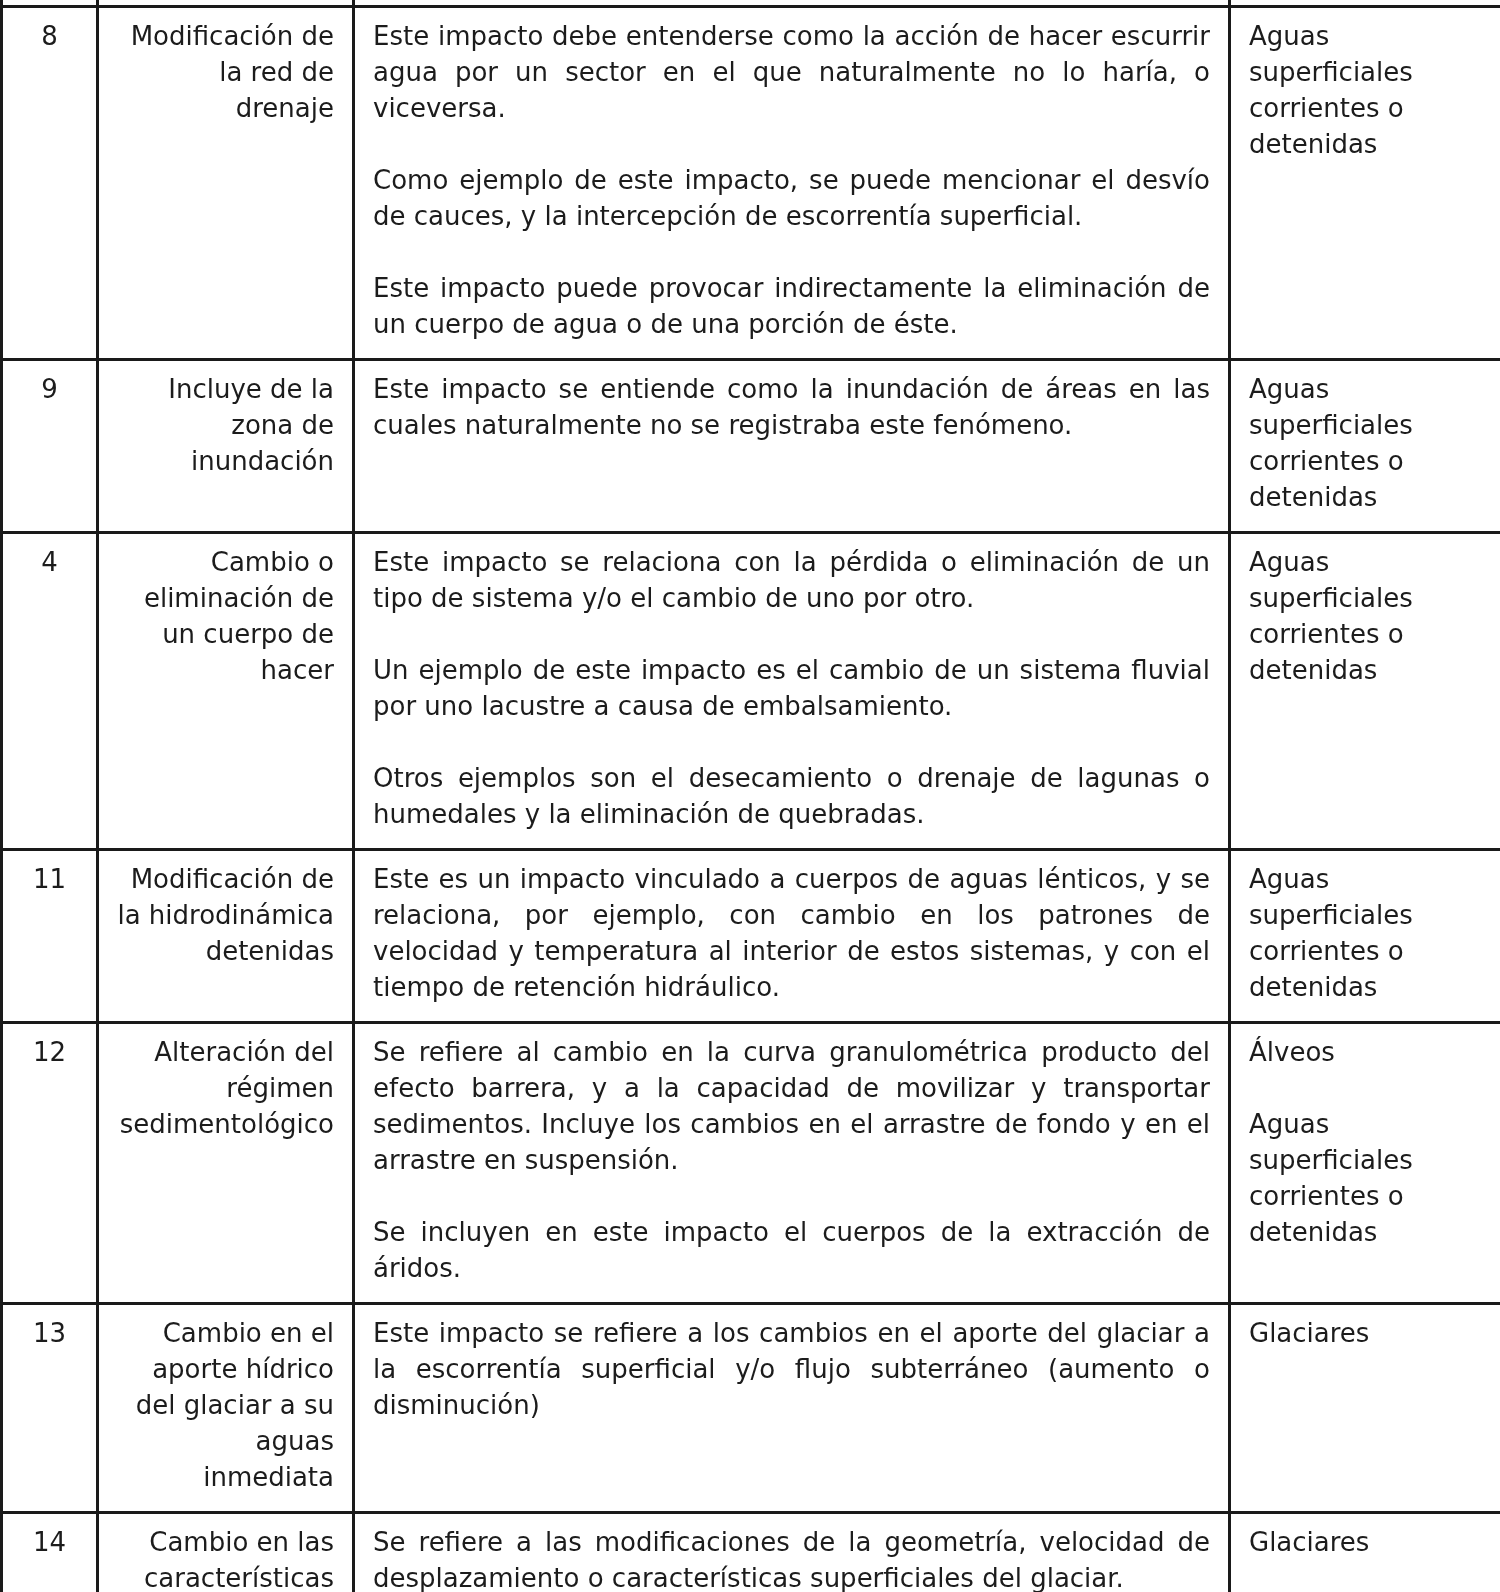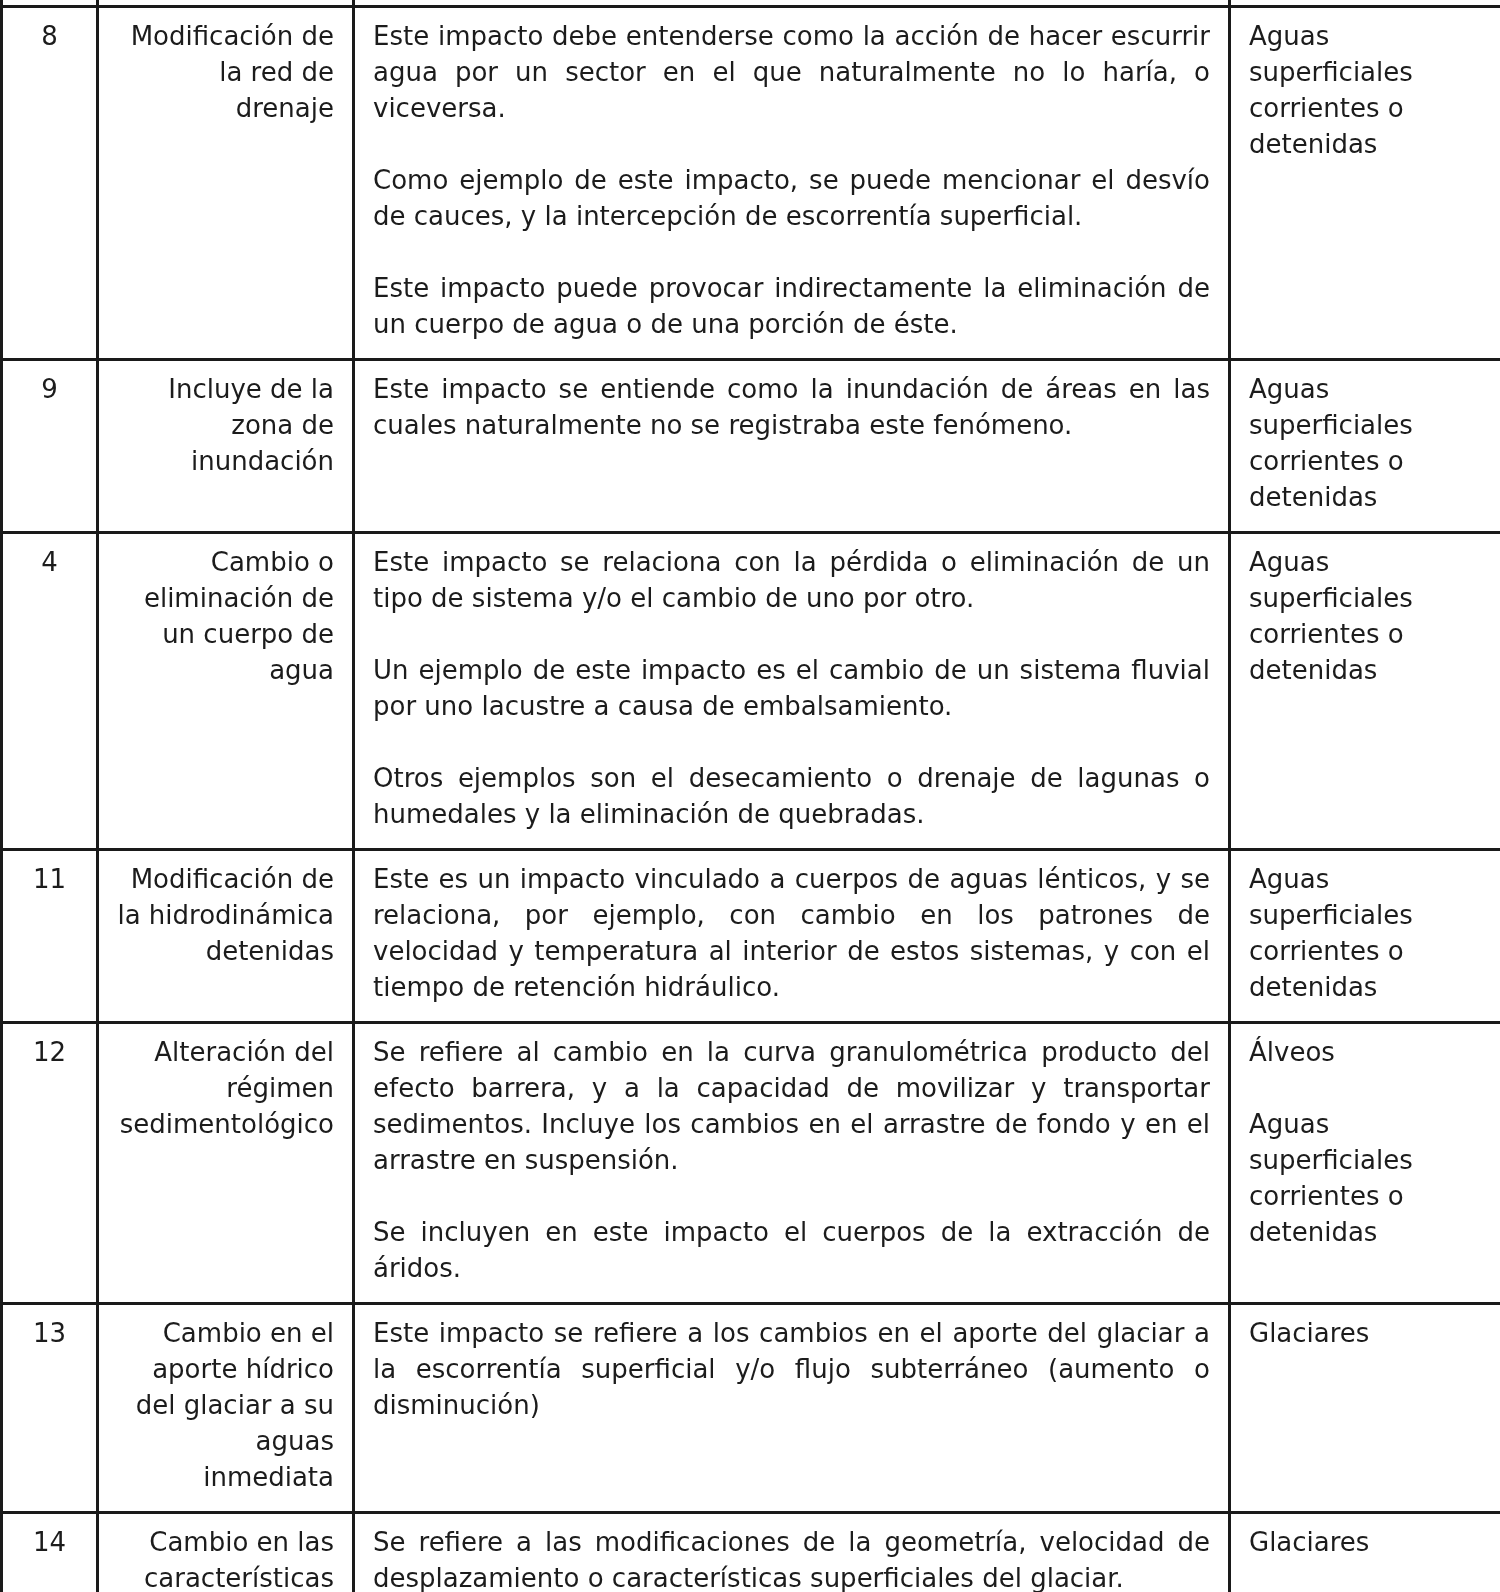--- a/index.html
+++ b/index.html
@@ -106,21 +106,21 @@
         <p>Este impacto se entiende como la inundación de áreas en las cuales naturalmente no se registraba este fenómeno.</p>
       </td>
       <td class="comp">
         <p>Aguas superficiales corrientes o detenidas</p>
       </td>
     </tr>
 
     <tr>
       <td class="num">4</td>
       <td class="name">
-        <p>Cambio o eliminación de un cuerpo de agua</p>
+        <p>Cambio o eliminación de un cuerpo de hacer</p>
       </td>
       <td class="desc">
         <p>Este impacto se relaciona con la pérdida o eliminación de un tipo de sistema y/o el cambio de uno por otro.</p>
         <p>Un ejemplo de este impacto es el cambio de un sistema fluvial por uno lacustre a causa de embalsamiento.</p>
         <p>Otros ejemplos son el desecamiento o drenaje de lagunas o humedales y la eliminación de quebradas.</p>
       </td>
       <td class="comp">
         <p>Aguas superficiales corrientes o detenidas</p>
       </td>
     </tr>

